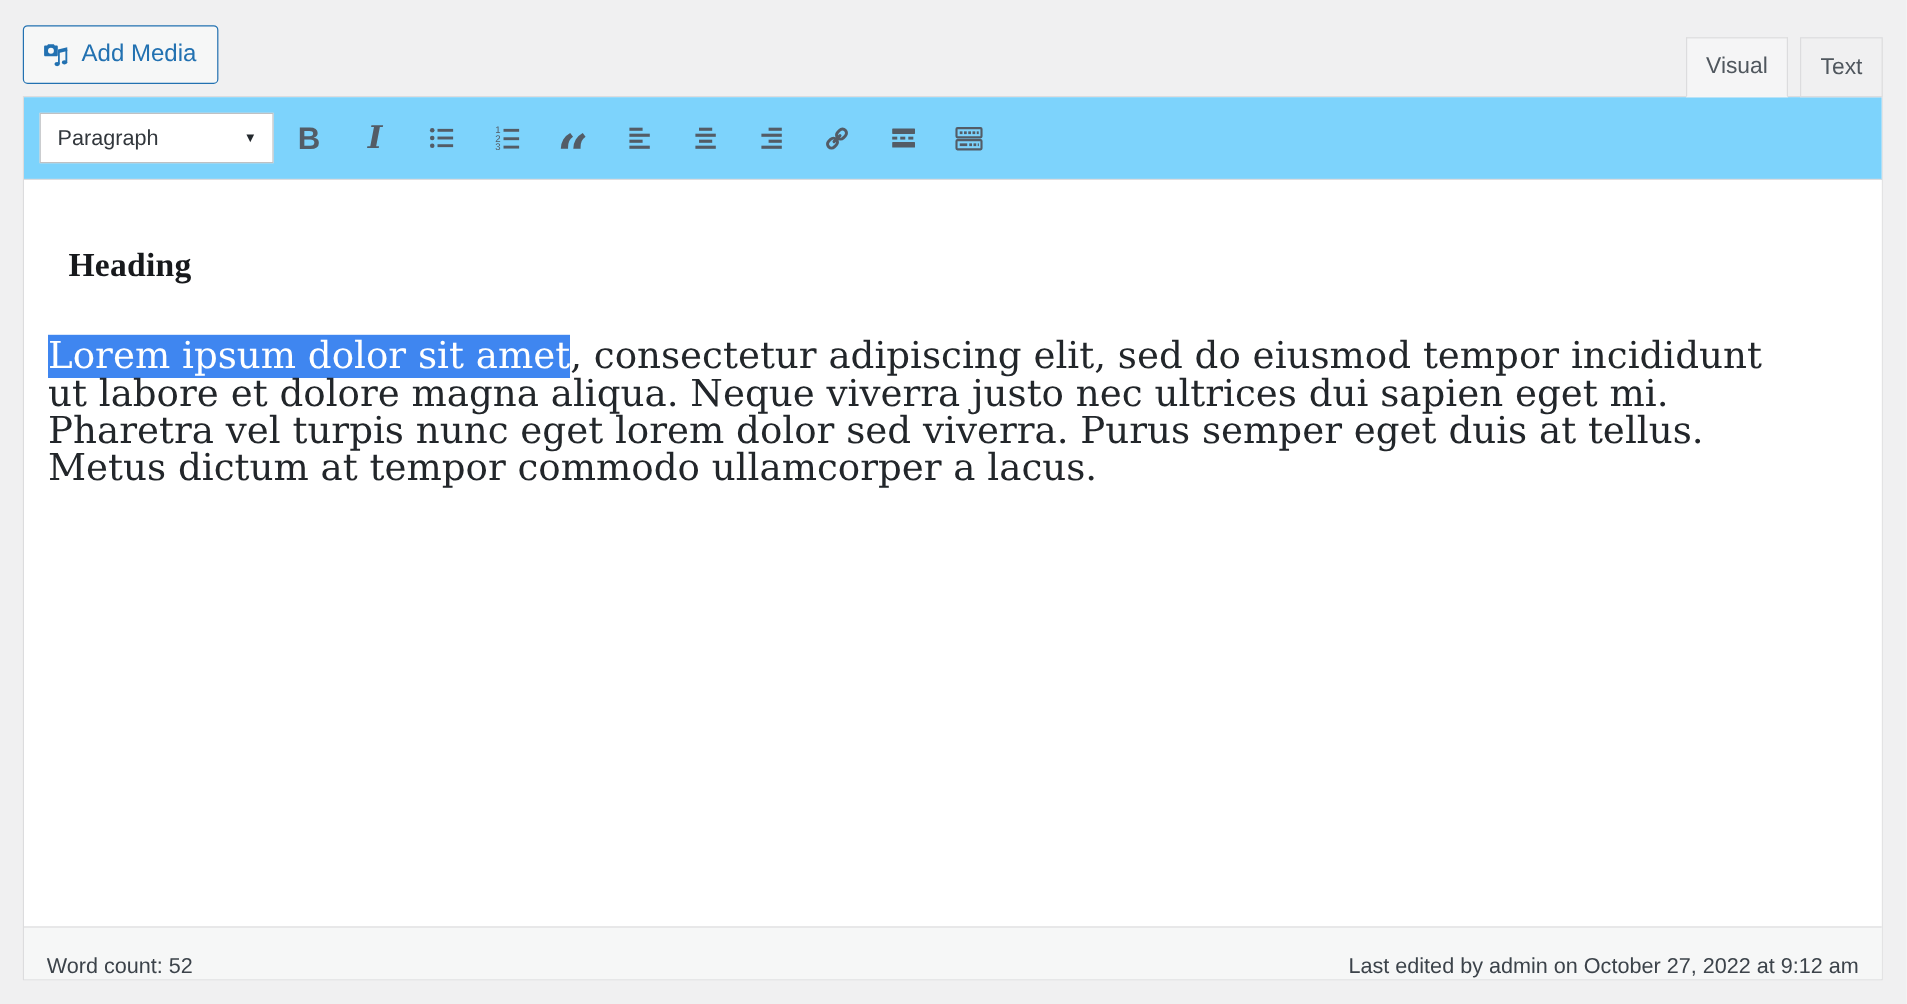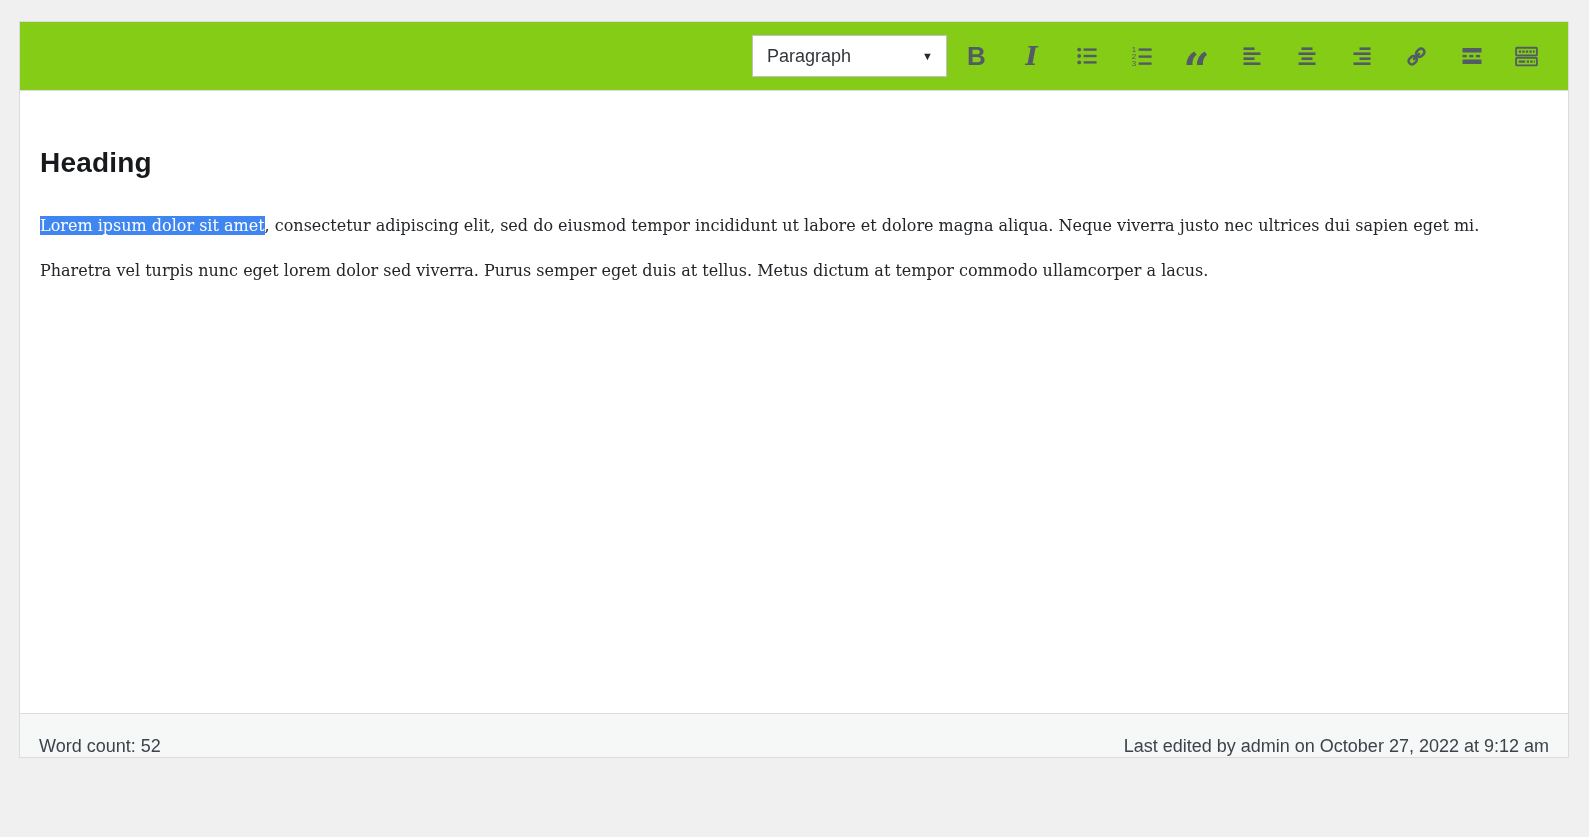--- a/index.html
+++ b/index.html
@@ -28,22 +28,22 @@
     padding: 13px 16px 12px; cursor: pointer;
     background: #f0f0f1; border: 1px solid #dcdcde; border-bottom: 1px solid #dcdcde;
   }
   .tab.active { background: #f5f5f6; border-bottom-color: #f5f5f6; padding-bottom: 13px; }
 
   
   .editor-container { background: #fff; border: 1px solid #dcdcde; }
 
   
   .toolbar {
-    height: 69px; background: #84cc16; border-bottom: 1px solid #dcdcde;
-    display: flex; align-items: center; padding: 0 10px 0 13px; justify-content: flex-end;
+    height: 69px; background: #7dd3fc; border-bottom: 1px solid #dcdcde;
+    display: flex; align-items: center; padding: 0 10px 0 13px;
   }
   .format-select {
     width: 195px; height: 42px; background: #fff; border: 1px solid #bfc1c3;
     display: flex; align-items: center; justify-content: space-between;
     padding: 0 13px 0 14px; font-size: 18px; color: #32373c; cursor: pointer;
   }
   .caret { font-size: 11px; color: #23282d; }
   .btns { display: flex; margin-left: 6px; }
   .tbtn {
     width: 47px; height: 47px; margin-right: 8px;
@@ -54,43 +54,63 @@
   .tbtn svg { display: block; }
   .glyph-b { font-family: "Liberation Sans", sans-serif; font-weight: 800; font-size: 26px; }
   .glyph-i { font-family: "DejaVu Serif", serif; font-style: italic; font-weight: 700; font-size: 26px; }
   .glyph-q { font-family: "DejaVu Serif", serif; font-weight: 700; font-size: 46px; line-height: 0; position: relative; top: 14px; }
 
   
   .content {
     min-height: 622px; padding: 0 20px; background: #fff; cursor: text;
   }
   .content h2 {
-    font-family: Liberation Sans, sans-serif;
+    font-family: Liberation Serif, serif;
     font-size: 28px; font-weight: 700; color: #17191c;
-    padding-top: 56px; letter-spacing: 0.2px;
+    padding-top: 56px; letter-spacing: 0.2px; margin-left: 17px;
   }
   .content p {
     font-family: "DejaVu Serif", "Liberation Serif", serif;
-    font-size: 16px; line-height: 45px; color: #22262a;
-    margin-top: 24px; max-width: 1455px;
+    font-size: 31px; line-height: 31px; color: #22262a;
+    margin-top: 44px; max-width: 1455px;
   }
   .sel { background: #3f86f0; color: #ffffff; }
 
   
   .statusbar {
     height: 44px; background: #f6f7f7; border-top: 1px solid #dcdcde;
     display: flex; align-items: flex-end; justify-content: space-between;
     padding: 0 19px; font-size: 18px; color: #3c434a;
   }
 </style>
 </head>
 <body>
 
 <div class="editor-wrap">
 
+  <div class="editor-header">
+    <button class="add-media">
+      <span>
+        <svg width="24" height="24" viewBox="0 0 21 21" fill="#2271b1" aria-hidden="true">
+          <path fill-rule="evenodd" d="M12.4 10.3 V4.4 c0-.5-.4-.9-.9-.9 H10.2 L9.5 2.5 H5.3 l-.7 1 H3.3 c-.5 0-.9.4-.9.9 v5.9 c0 .5.4.9.9.9 h8.2 c.5 0 .9-.4.9-.9 Z M7.4 5.1 a2.15 2.15 0 1 0 .001 4.3 a2.15 2.15 0 1 0 -.001-4.3 Z"></path>
+          <ellipse cx="11.9" cy="17" rx="1.95" ry="1.55"></ellipse>
+          <ellipse cx="17.35" cy="15.7" rx="1.95" ry="1.55"></ellipse>
+          <rect x="12.55" y="7.7" width="1.3" height="9.3"></rect>
+          <rect x="17.95" y="6.4" width="1.35" height="9.3"></rect>
+          <path d="M12.55 6.3 l6.75-1.65 v2.7 l-6.75 1.65 Z"></path>
+        </svg>
+      </span>
+      <span>Add Media</span>
+    </button>
+
+    <div class="tabs">
+      <button class="tab active">Visual</button>
+      <button class="tab">Text</button>
+    </div>
+  </div>
 
   <div class="editor-container">
 
     <div class="toolbar">
       <div class="format-select">
         <span>Paragraph</span>
         <span class="caret">▼</span>
       </div>
 
       <div class="btns">

